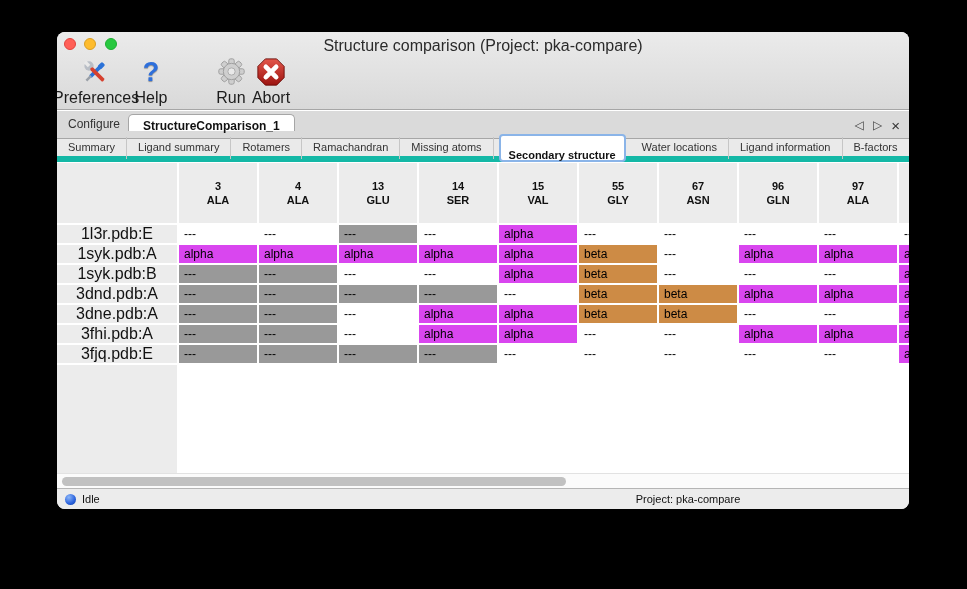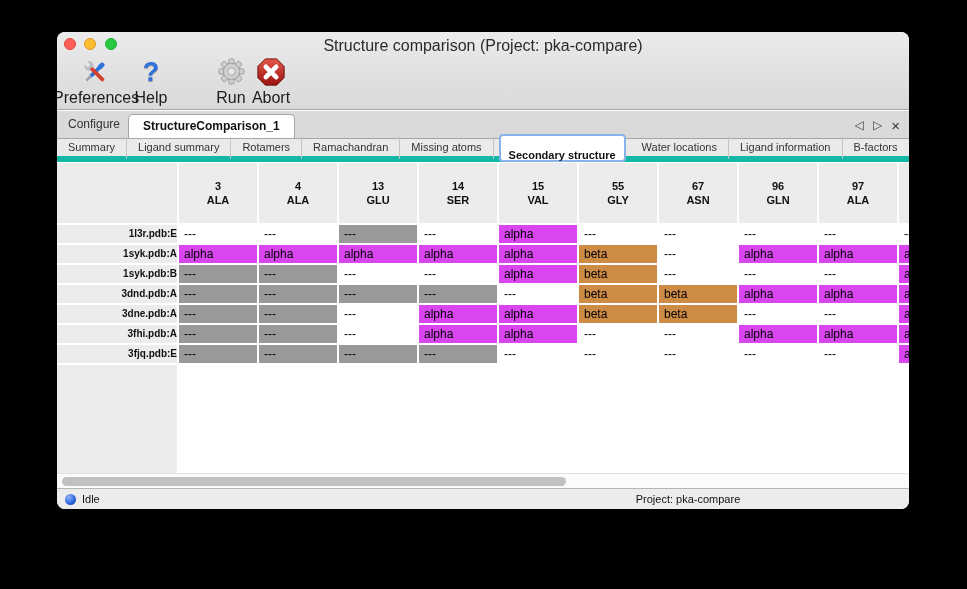--- a/index.html
+++ b/index.html
@@ -18,21 +18,21 @@
   .tb-item { position:absolute; top:23px; width:84px; text-align:center; cursor:default; }
   .tb-icon { height:33px; display:flex; align-items:center; justify-content:center; }
   .tb-label { font-size:16px; color:#1c1c1c; margin-top:1px; }
   .help-glyph { font-size:27px; font-weight:bold; color:#2e6fdb; line-height:30px;
                 text-shadow:0 1px 1px rgba(0,0,0,.35); }
 
   
   .tabbar { position:absolute; top:79px; left:0; right:0; height:28px; background:#dadada;
             border-bottom:1px solid #a6a6a6; font-size:12px; color:#333; }
   .tab-plain { position:absolute; left:11px; top:0; line-height:27px; }
-  .tab-selected { position:absolute; left:71px; top:3px; height:24px; line-height:23px; padding:0 14px;
+  .tab-selected { position:absolute; left:71px; top:3px; height:17px; line-height:23px; padding:0 14px;
                   background:#fff; border:1px solid #a6a6a6; border-bottom:none;
                   border-radius:5px 5px 0 0; font-weight:bold; color:#111; }
   .tab-nav { position:absolute; right:9px; top:0; height:28px; display:flex; align-items:center;
              gap:9px; color:#444; font-size:12px; }
   .tab-nav span { cursor:default; }
   .tab-nav .x { font-size:15px; color:#333; }
 
   
   .subtabbar { position:absolute; top:107px; left:0; right:0; height:23px; background:#eaeaea;
                border-bottom:6px solid #14b8a6; display:flex; align-items:center;
@@ -41,21 +41,21 @@
   .subtab { padding:0 11px; line-height:21px; height:22px; border-right:1px solid #c6c6c6; white-space:nowrap; }
   .subtab.selected { background:#fff; border:2px solid #8ab4e8; border-radius:4px; font-weight:bold;
                      height:19px; line-height:15px; padding:12px 8px; margin:0 5px; color:#111; }
 
   
   .content { position:absolute; top:131px; left:0; right:0; bottom:21px; background:#fff; overflow:hidden; }
   .grid { display:grid; grid-template-columns:120px repeat(10,78px); grid-template-rows:60px repeat(7,18px);
           gap:2px; width:940px; background:#fff; }
   .hcell { background:#ececec; display:flex; flex-direction:column; align-items:center; justify-content:center;
            font-size:11px; font-weight:bold; color:#111; line-height:14px; }
-  .rlabel { background:#ececec; font-size:10px; font-weight:bold; color:#111; text-align:right; line-height:18px;
+  .rlabel { background:#ececec; font-size:16px; font-weight:normal; color:#111; text-align:center; line-height:18px;
             white-space:nowrap; overflow:hidden; }
   .cell { font-size:12px; color:#000; line-height:18px; padding-left:5px; white-space:nowrap; overflow:hidden; }
   .c-white { background:#ffffff; }
   .c-gray  { background:#999999; }
   .c-alpha { background:#d946ef; }
   .c-beta  { background:#cd8b45; }
   .row-filler { position:absolute; left:0; top:202px; width:120px; height:109px; background:#ececec; }
 
   
   .hscroll { position:absolute; left:0; right:0; top:441px; height:15px; background:#fbfbfb;

